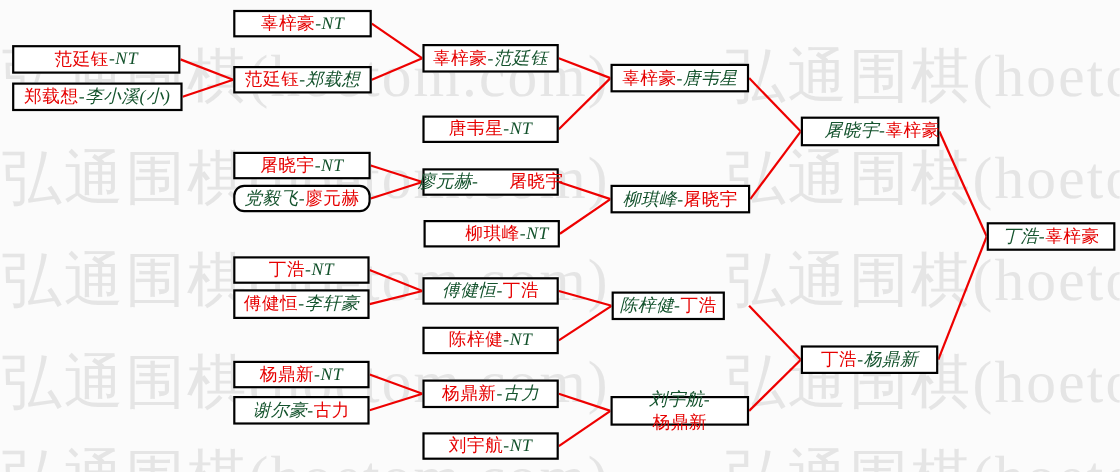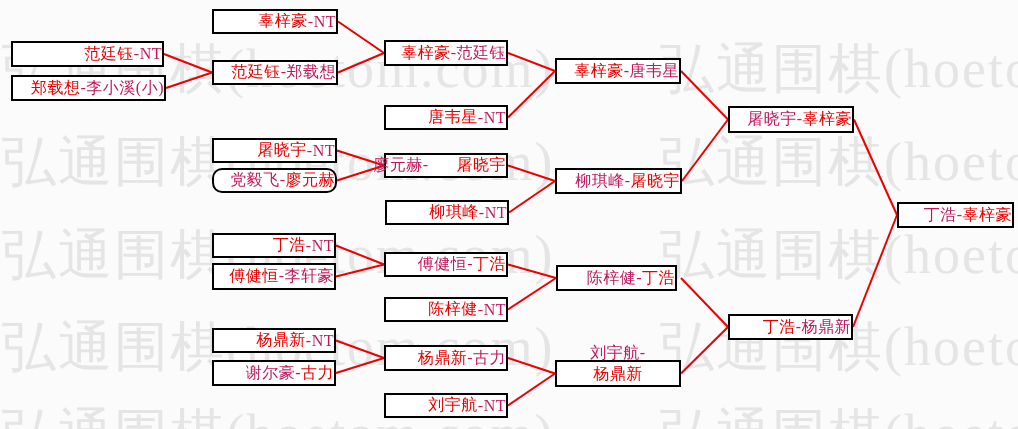--- a/index.html
+++ b/index.html
@@ -23,27 +23,27 @@
   svg.edges{
     position:absolute;left:0;top:0;width:1018px;height:429px;
   }
   .node{
     position:absolute;
     box-sizing:border-box;
     background:#ffffff;
     border:2px solid #000000;
     display:flex;
     align-items:center;
-    justify-content:flex-end;
+    justify-content:center;
     font-size:16px;
     letter-spacing:0.5px;
     white-space:nowrap;
   }
   .node .red{color:#e60000;}
-  .node .blk{color:#be185d;}
+  .node .blk{color:#14532d;font-style:italic;}
 </style>
 </head>
 <body>
 
 <div class="stage">
   <div>
       <span class="wm-text" style="top: 42px; left: 2px; color: rgb(229, 229, 229);">弘通围棋(hoetom.com)</span>
       <span class="wm-text" style="top: 42px; left: 660px; color: rgb(229, 229, 229);">弘通围棋(hoetom.com)</span>
       <span class="wm-text" style="top: 135px; left: 2px; color: rgb(229, 229, 229);">弘通围棋(hoetom.com)</span>
       <span class="wm-text" style="top: 135px; left: 660px; color: rgb(229, 229, 229);">弘通围棋(hoetom.com)</span>
@@ -154,21 +154,21 @@
         <span class="blk">-NT</span>
       </div>
       <div class="node" style="left: 555px; top: 58px; width: 126px; height: 26px;">
         <span class="red">辜梓豪</span>
         <span class="blk">-唐韦星</span>
       </div>
       <div class="node" style="left: 555px; top: 168px; width: 127px; height: 26px;">
         <span class="blk">柳琪峰-</span>
         <span class="red">屠晓宇</span>
       </div>
-      <div class="node" style="left: 556px; top: 265px; width: 121px; height: 26px;">
+      <div class="node" style="left: 556px; top: 265px; width: 103px; height: 26px;">
         <span class="blk">陈梓健-</span>
         <span class="red">丁浩</span>
       </div>
       <div class="node" style="left: 555px; top: 360px; width: 126px; height: 27px; flex-direction: column;">
         <span class="blk">刘宇航-</span>
         <span class="red">杨鼎新</span>
       </div>
       <div class="node" style="left: 728px; top: 106px; width: 126px; height: 27px; padding-left: 22px;">
         <span class="blk">屠晓宇-</span>
         <span class="red">辜梓豪</span>

